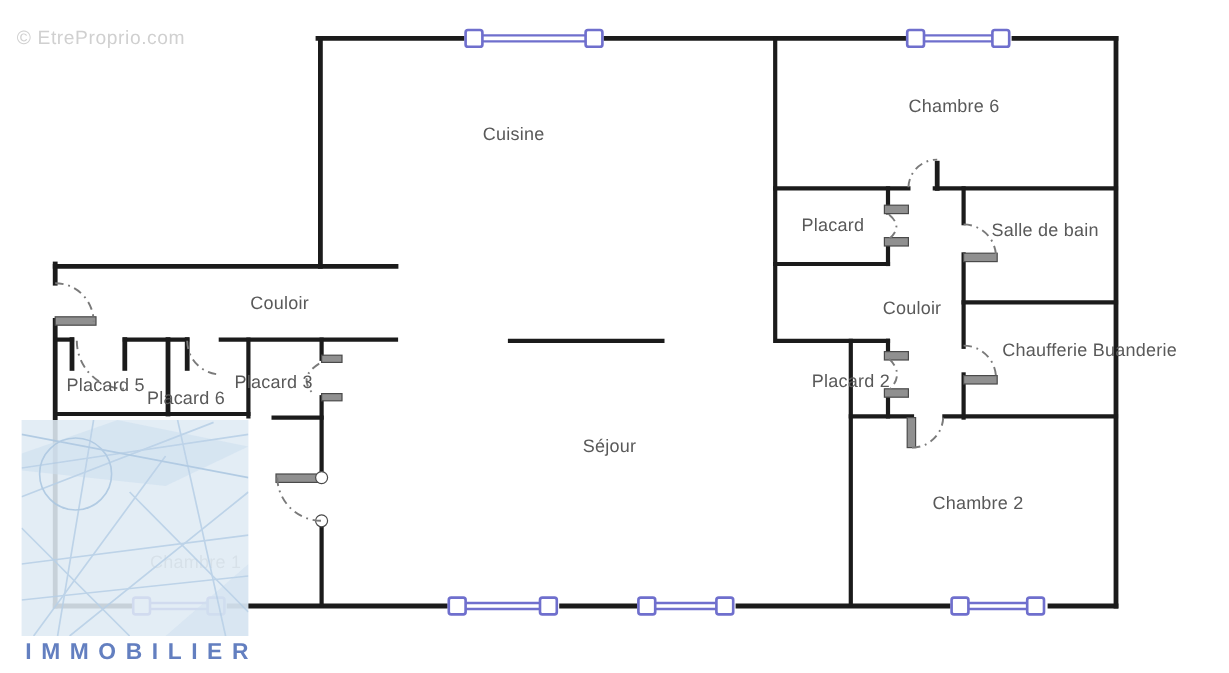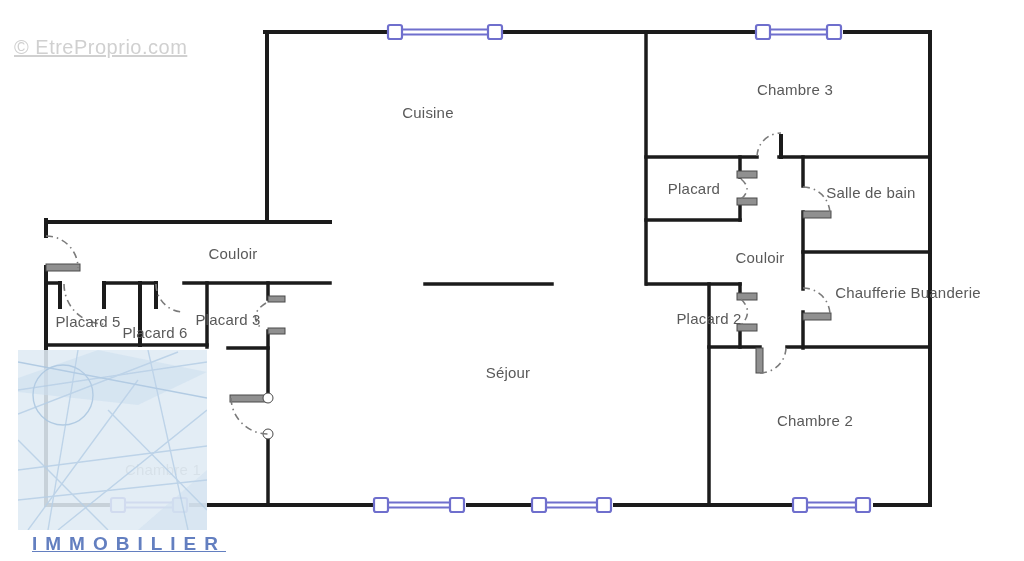--- a/index.html
+++ b/index.html
@@ -2,36 +2,36 @@
 <html><head>
 <meta charset="utf-8">
 <style>
   html,body{margin:0;padding:0;background:#ffffff;}
   .stage{
     position:relative;width:1024px;height:561px;overflow:hidden;
     background:#ffffff;font-family:"Liberation Sans",sans-serif;
   }
   .plan-svg{position:absolute;left:0;top:0;}
   .watermark{
-    position:absolute;left:14px;top:36px;font-size:20px;color:#d0d0d0;
-    letter-spacing:.5px;user-select:none;text-decoration:underline;
+    position:absolute;left:14px;top:24px;font-size:16px;color:#d0d0d0;
+    letter-spacing:.5px;user-select:none;
   }
   .room-label{
     position:absolute;transform:translate(-50%,-50%);
     font-size:15px;color:#595959;white-space:nowrap;letter-spacing:.2px;
   }
   .room-label.faint{color:#9a9a9a;margin-top:48px;}
   .logo-box{
     position:absolute;left:18px;top:350px;width:189px;height:180px;
     background:rgba(223,234,244,.88);
   }
   .logo-art{position:absolute;left:0;top:0;}
   .logo-sub{
-    position:absolute;left:32px;top:533px;width:200px;
-    font-size:19px;font-weight:700;color:#637fc0;letter-spacing:8px;text-decoration:underline;
+    position:absolute;left:21px;top:533px;width:200px;
+    font-size:19px;font-weight:700;color:#637fc0;letter-spacing:8px;
   }
 </style>
 </head>
 <body>
 
 <div class="stage">
 
   <svg class="plan-svg" width="1024" height="561" viewBox="0 0 1024 561">
 
     <g stroke="#1b1b1b" stroke-linecap="square">
@@ -164,21 +164,21 @@
       <path d="M741,299 Q754,312 741,325"></path>
       <path d="M757,156 A24,24 0 0 1 781,133"></path>
       <path d="M803,187 A27,27 0 0 1 830,214"></path>
       <path d="M803,288 A27,27 0 0 1 830,315"></path>
       <path d="M760,373 A26,26 0 0 0 786,348"></path>
       <path d="M231,398 A37,37 0 0 0 268,434"></path>
     </g>
   </svg>
 
   <div class="room-label" style="left:428px;top:112px">Cuisine</div>
-  <div class="room-label" style="left:795px;top:89px">Chambre 3</div>
+  <div class="room-label" style="left:795px;top:89px">Chambre 6</div>
   <div class="room-label" style="left:694px;top:188px">Placard</div>
   <div class="room-label" style="left:871px;top:192px">Salle de bain</div>
   <div class="room-label" style="left:233px;top:253px">Couloir</div>
   <div class="room-label" style="left:760px;top:257px">Couloir</div>
   <div class="room-label" style="left:908px;top:292px">Chaufferie Buanderie</div>
   <div class="room-label" style="left:88px;top:321px">Placard 5</div>
   <div class="room-label" style="left:155px;top:332px">Placard 6</div>
   <div class="room-label" style="left:228px;top:319px">Placard 3</div>
   <div class="room-label" style="left:709px;top:318px">Placard 2</div>
   <div class="room-label" style="left:508px;top:372px">Séjour</div>

